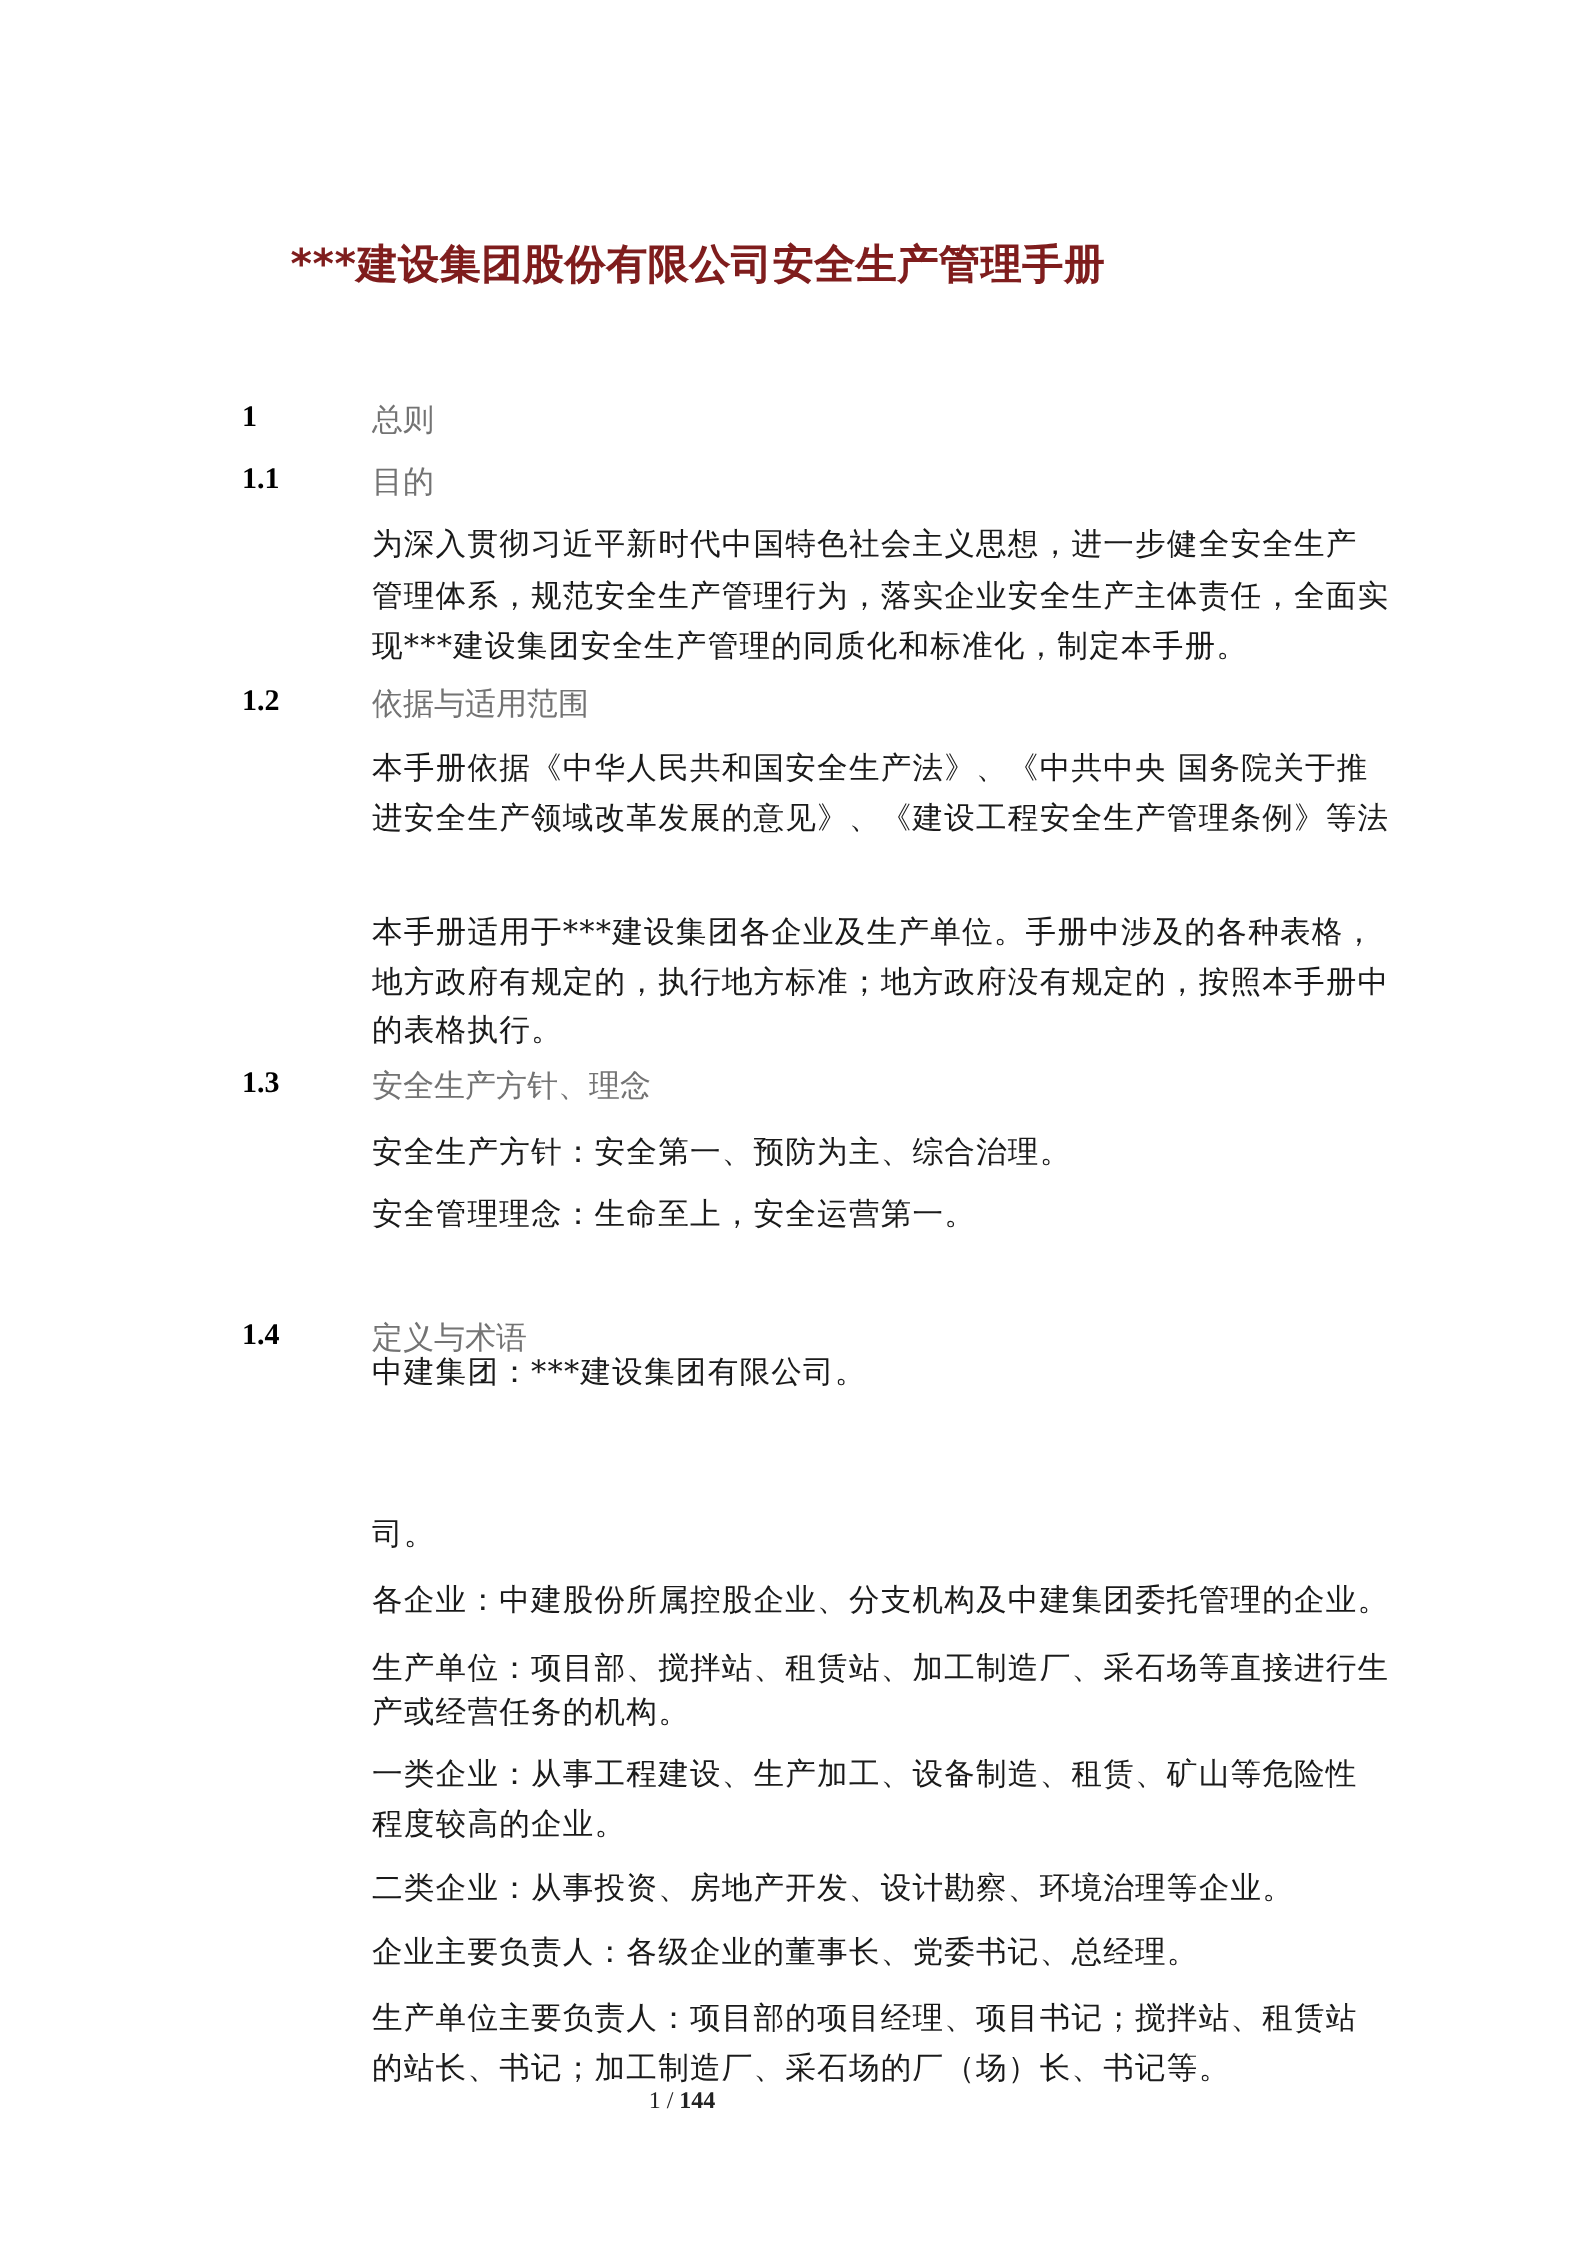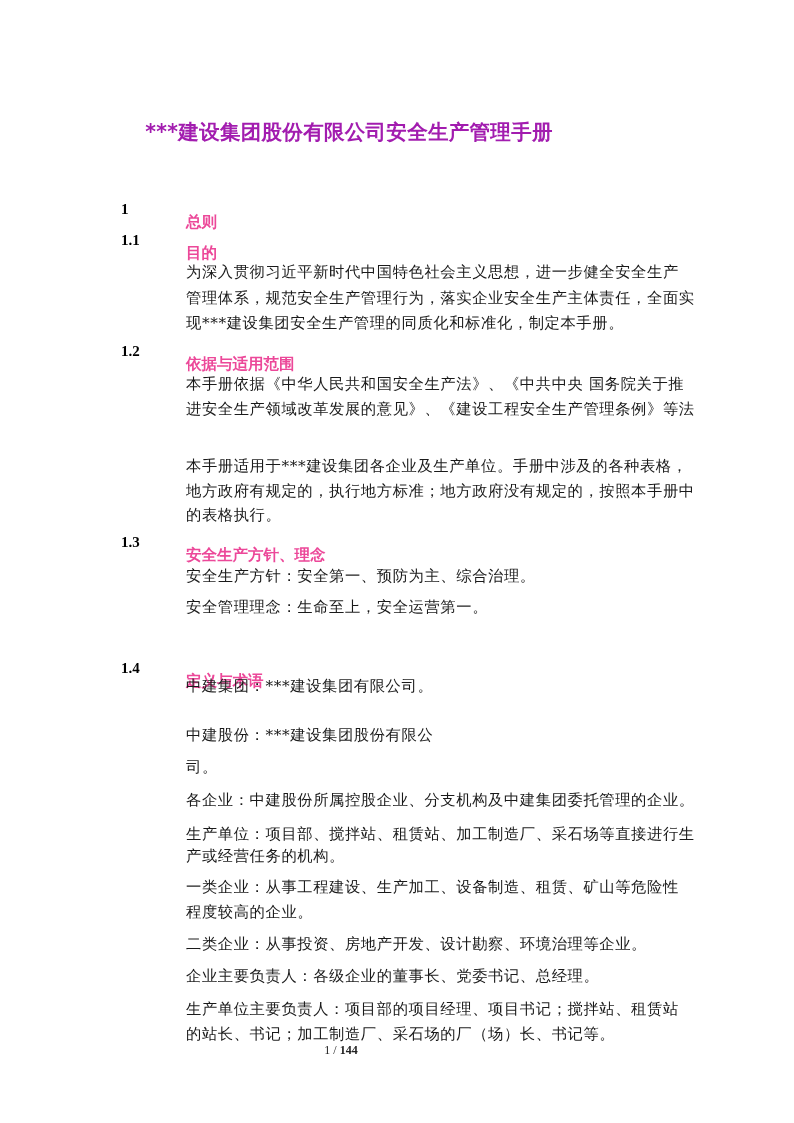--- a/index.html
+++ b/index.html
@@ -1,25 +1,25 @@
 <!DOCTYPE html>
 <html><head>
 <meta charset="utf-8">
 <style>
   html, body { margin: 0; padding: 0; background: #ffffff; }
   body { width: 794px; height: 1123px; position: relative; overflow: hidden;
          font-family: "DejaVu Serif", "Liberation Serif", serif; color: #111; }
   .page { position: absolute; left: 0; top: 0; width: 794px; height: 1123px; background: #fff; }
   .title { position: absolute; left: 0; width: 698px; top: 118px; text-align: center;
            font-family: "DejaVu Sans", "Liberation Sans", sans-serif; font-weight: bold;
-           font-size: 20.5px; letter-spacing: 0.3px; color: #a21caf; }
+           font-size: 20.5px; letter-spacing: 0.3px; color: #7f1d1d; }
   .hnum { position: absolute; left: 121px; font-family: "Liberation Serif", serif;
           font-weight: bold; font-size: 15px; color: #000; }
   .htext { position: absolute; left: 186px; font-family: "DejaVu Sans", "Liberation Sans", sans-serif;
-           font-weight: bold; font-size: 15.5px; color: #ec4899; margin-top: 12px; }
+           font-weight: normal; font-size: 15.5px; color: #737373; }
   .line { position: absolute; left: 186px; font-size: 15.3px; white-space: nowrap;
           color: #1a1a1a; letter-spacing: 0.6px; font-family: "DejaVu Serif", "Liberation Serif", serif; }
   .footer { position: absolute; left: 0; width: 682px; top: 1043px; text-align: center;
             font-family: "Liberation Serif", serif; font-size: 12px; color: #222; }
   .footer b { font-weight: bold; }
 </style>
 </head>
 <body>
 
 <div class="page">
@@ -44,21 +44,20 @@
   <div class="line" style="top:505px">的表格执行。</div>
 
   <div class="hnum" style="top:534px">1.3</div>
   <div class="htext" style="top:533px">安全生产方针、理念</div>
   <div class="line" style="top:566px">安全生产方针：安全第一、预防为主、综合治理。</div>
   <div class="line" style="top:597px">安全管理理念：生命至上，安全运营第一。</div>
 
   <div class="hnum" style="top:660px">1.4</div>
   <div class="htext" style="top:659px">定义与术语</div>
   <div class="line" style="top:676px">中建集团：***建设集团有限公司。</div>
-  <div class="line" style="top:725px">中建股份：***建设集团股份有限公</div>
   <div class="line" style="top:757px">司。</div>
   <div class="line" style="top:790px">各企业：中建股份所属控股企业、分支机构及中建集团委托管理的企业。</div>
   <div class="line" style="top:824px">生产单位：项目部、搅拌站、租赁站、加工制造厂、采石场等直接进行生</div>
   <div class="line" style="top:846px">产或经营任务的机构。</div>
   <div class="line" style="top:877px">一类企业：从事工程建设、生产加工、设备制造、租赁、矿山等危险性</div>
   <div class="line" style="top:902px">程度较高的企业。</div>
   <div class="line" style="top:934px">二类企业：从事投资、房地产开发、设计勘察、环境治理等企业。</div>
   <div class="line" style="top:966px">企业主要负责人：各级企业的董事长、党委书记、总经理。</div>
   <div class="line" style="top:999px">生产单位主要负责人：项目部的项目经理、项目书记；搅拌站、租赁站</div>
   <div class="line" style="top:1024px">的站长、书记；加工制造厂、采石场的厂（场）长、书记等。</div>

